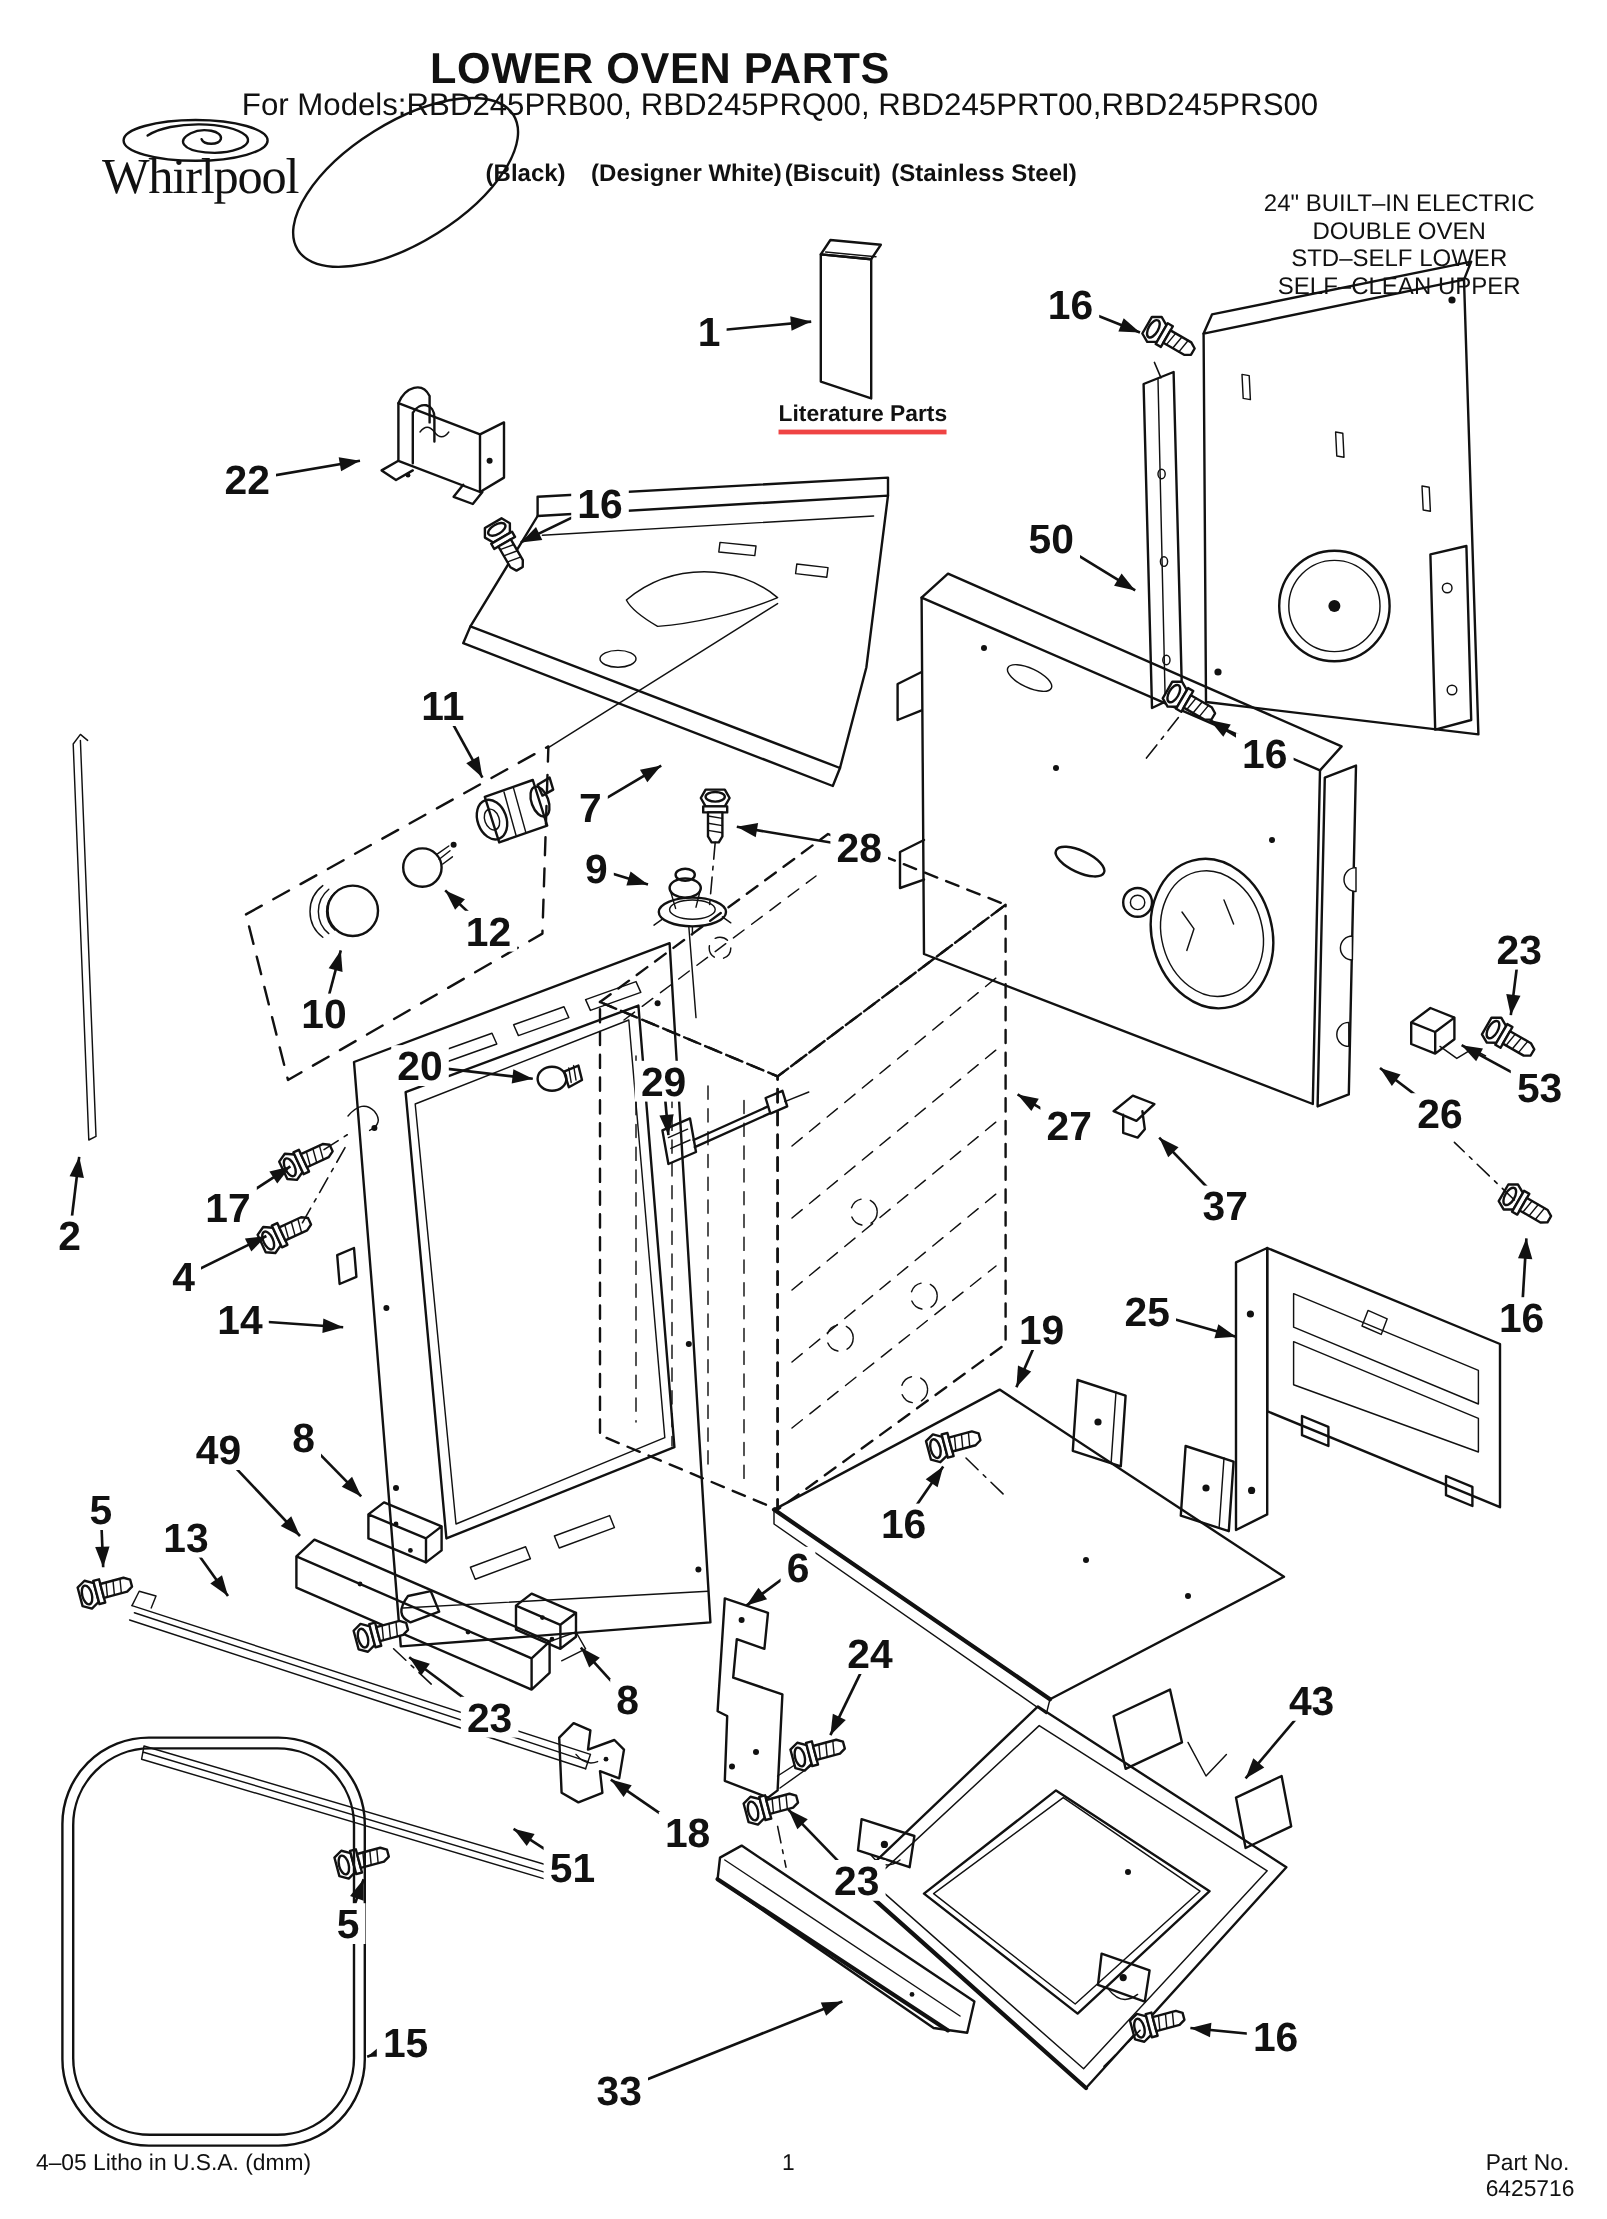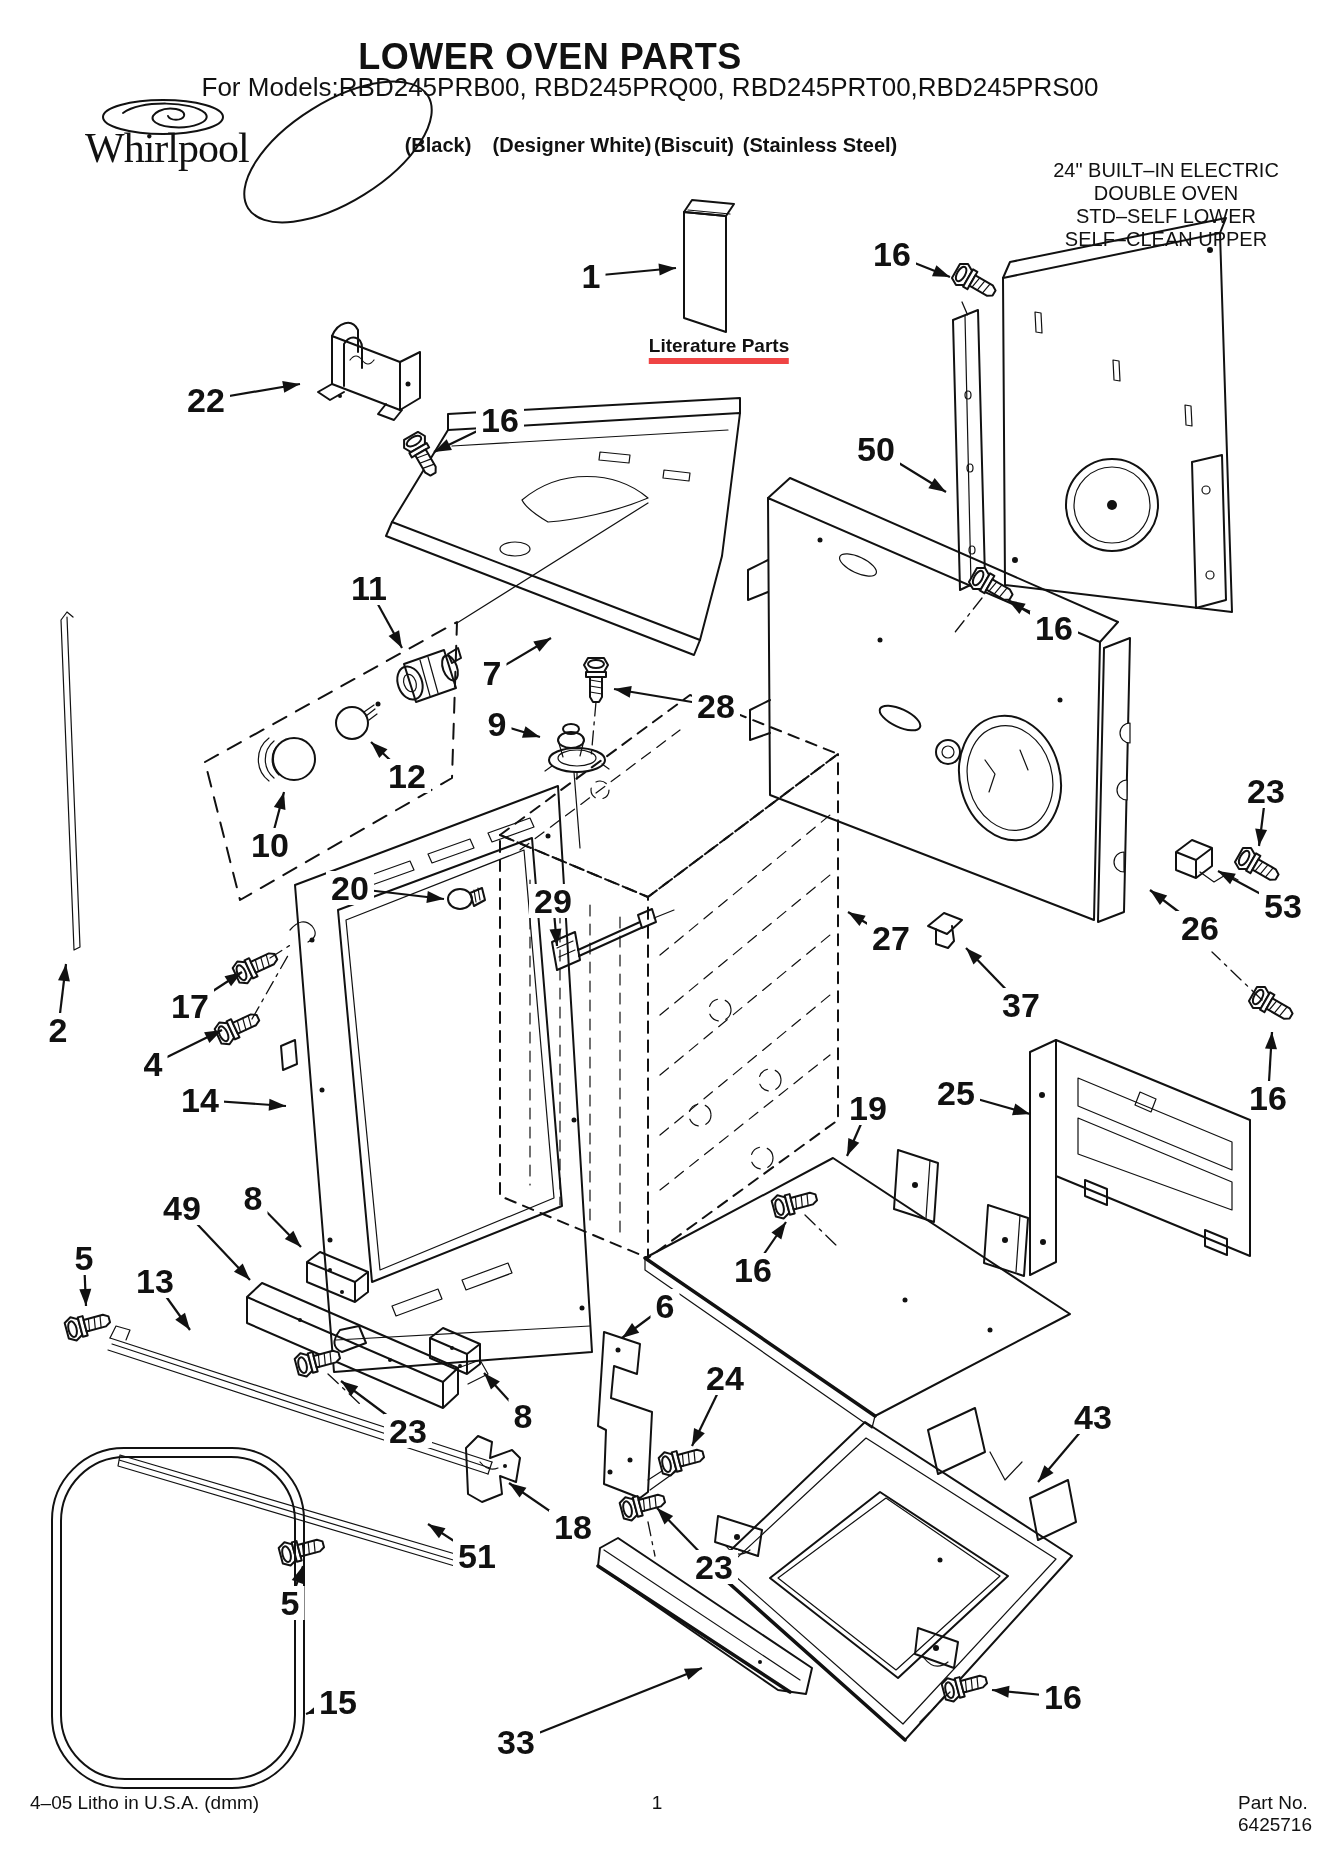--- a/index.html
+++ b/index.html
@@ -4,21 +4,21 @@
 <style>
   html,body{margin:0;padding:0;background:#fff;}
   body{width:1339px;height:1849px;position:relative;font-family:"Liberation Sans",sans-serif;color:#111;overflow:hidden;}
   .abs{position:absolute;}
   .ctr{transform:translateX(-50%);white-space:nowrap;}
   #title{top:36px;left:550px;font-size:36px;font-weight:bold;letter-spacing:.5px;text-align:right;}
   #models{top:72px;left:650px;font-size:26px;font-weight:normal;}
   .colorlbl{top:104px;font-size:20px;font-weight:bold;margin-top:30px;}
   #spec{top:159px;left:1166px;font-size:20px;line-height:23px;text-align:center;}
   #logotext{top:124px;left:85px;font-family:"Liberation Serif",serif;font-size:42px;font-weight:normal;letter-spacing:-1px;}
-  #litlbl{top:335px;left:719px;font-size:19px;font-weight:bold;border-bottom:6px solid #ef4444;padding-bottom:1px;}
+  #litlbl{top:335px;left:719px;font-size:19px;font-weight:bold;border-bottom:4px solid #ef4444;padding-bottom:1px;}
   .foot{top:1792px;font-size:19px;}
   #svgwrap{position:absolute;left:0;top:0;}
   svg{display:block;}
   svg *{vector-effect:none;}
   .ln{fill:none;stroke:#111;stroke-width:2;stroke-linejoin:round;stroke-linecap:round;}
   .thin{stroke-width:1.2;}
   .b3{stroke-width:3.5;}
   .dsh{stroke-dasharray:11 8;}
   .dd{stroke-dasharray:14 6 3 6;stroke-width:1.3;}
   .dot{fill:#111;stroke:none;}

